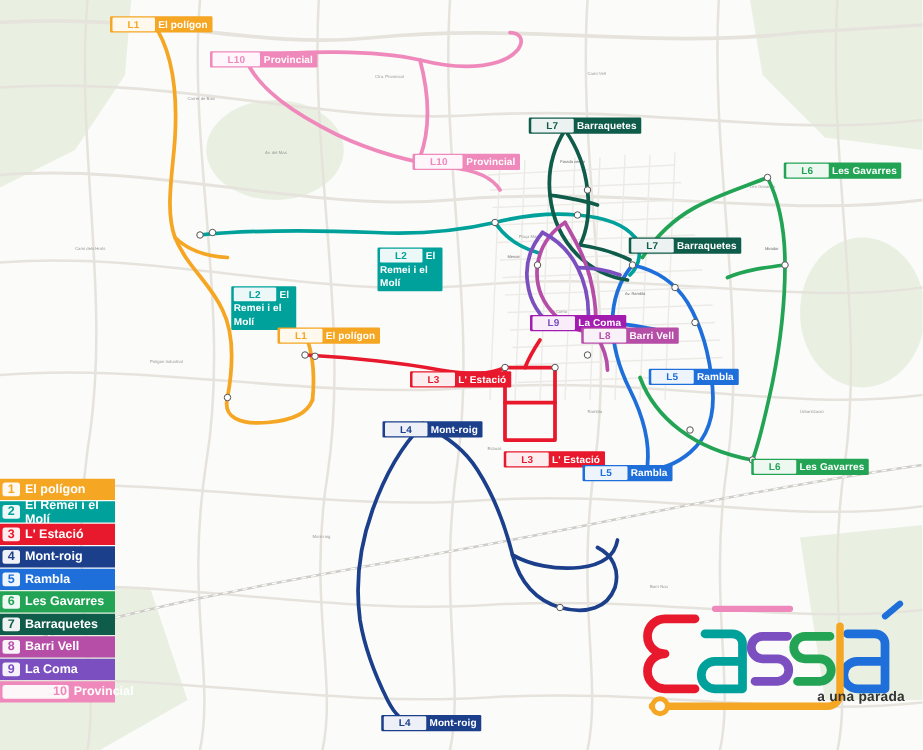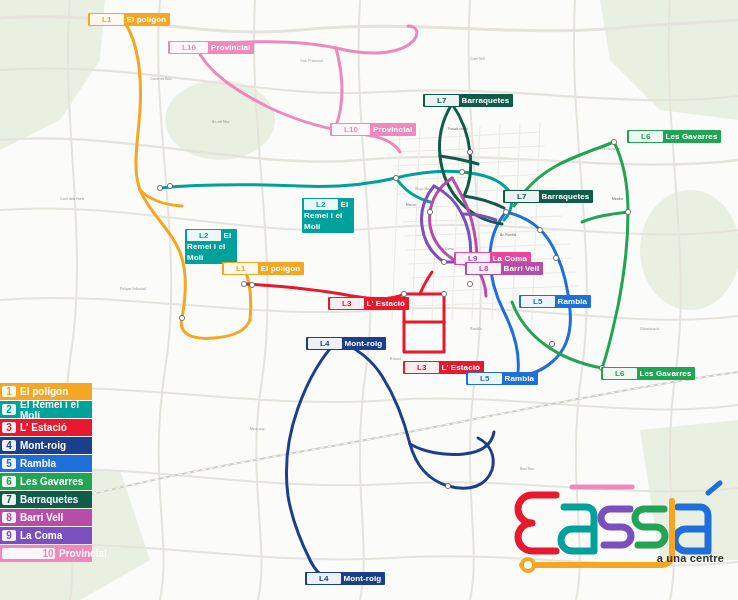--- a/index.html
+++ b/index.html
@@ -249,21 +249,21 @@
   </svg>
 
   <div class="lbl" style="left: 88px; top: 13px; background: rgb(245, 166, 35);"><span class="num" style="color: rgb(245, 166, 35);">L1</span><span class="txt">El polígon</span></div>
   <div class="lbl" style="left: 168px; top: 41px; background: rgb(240, 137, 187);"><span class="num" style="color: rgb(240, 137, 187);">L10</span><span class="txt">Provincial</span></div>
   <div class="lbl" style="left: 330px; top: 123px; background: rgb(240, 137, 187);"><span class="num" style="color: rgb(240, 137, 187);">L10</span><span class="txt">Provincial</span></div>
   <div class="lbl" style="left: 423px; top: 94px; background: rgb(15, 92, 74);"><span class="num" style="color: rgb(15, 92, 74);">L7</span><span class="txt">Barraquetes</span></div>
   <div class="lbl" style="left: 627px; top: 130px; background: rgb(35, 164, 85);"><span class="num" style="color: rgb(35, 164, 85);">L6</span><span class="txt">Les Gavarres</span></div>
   <div class="lbl" style="left: 302px; top: 198px; max-width: 46px; white-space: normal; background: rgb(0, 161, 154);"><span class="num" style="color: rgb(0, 161, 154);">L2</span><span class="txt">El Remei i el Molí</span></div>
   <div class="lbl" style="left: 503px; top: 190px; background: rgb(15, 92, 74);"><span class="num" style="color: rgb(15, 92, 74);">L7</span><span class="txt">Barraquetes</span></div>
   <div class="lbl" style="left: 185px; top: 229px; max-width: 46px; white-space: normal; background: rgb(0, 161, 154);"><span class="num" style="color: rgb(0, 161, 154);">L2</span><span class="txt">El Remei i el Molí</span></div>
-  <div class="lbl" style="left: 454px; top: 252px; background: #ec4899;"><span class="num" style="color: rgb(123, 79, 192);">L9</span><span class="txt">La Coma</span></div>
+  <div class="lbl" style="left: 424px; top: 252px; background: #a21caf;"><span class="num" style="color: rgb(123, 79, 192);">L9</span><span class="txt">La Coma</span></div>
   <div class="lbl" style="left: 465px; top: 262px; background: rgb(182, 78, 168);"><span class="num" style="color: rgb(182, 78, 168);">L8</span><span class="txt">Barri Vell</span></div>
   <div class="lbl" style="left: 222px; top: 262px; background: rgb(245, 166, 35);"><span class="num" style="color: rgb(245, 166, 35);">L1</span><span class="txt">El polígon</span></div>
   <div class="lbl" style="left: 519px; top: 295px; background: rgb(30, 111, 217);"><span class="num" style="color: rgb(30, 111, 217);">L5</span><span class="txt">Rambla</span></div>
   <div class="lbl" style="left: 328px; top: 297px; background: rgb(232, 25, 44);"><span class="num" style="color: rgb(232, 25, 44);">L3</span><span class="txt">L' Estació</span></div>
   <div class="lbl" style="left: 306px; top: 337px; background: rgb(27, 63, 139);"><span class="num" style="color: rgb(27, 63, 139);">L4</span><span class="txt">Mont-roig</span></div>
   <div class="lbl" style="left: 403px; top: 361px; background: rgb(232, 25, 44);"><span class="num" style="color: rgb(232, 25, 44);">L3</span><span class="txt">L' Estació</span></div>
   <div class="lbl" style="left: 466px; top: 372px; background: rgb(30, 111, 217);"><span class="num" style="color: rgb(30, 111, 217);">L5</span><span class="txt">Rambla</span></div>
   <div class="lbl" style="left: 601px; top: 367px; background: rgb(35, 164, 85);"><span class="num" style="color: rgb(35, 164, 85);">L6</span><span class="txt">Les Gavarres</span></div>
   <div class="lbl" style="left: 305px; top: 572px; background: rgb(27, 63, 139);"><span class="num" style="color: rgb(27, 63, 139);">L4</span><span class="txt">Mont-roig</span></div>
 
@@ -323,15 +323,15 @@
 
       <path d="M166 34 H188 A8 8 0 0 1 196 42 V78 M196 56 H174 A10 10 0 0 0 174 78 H196" stroke="#1e6fd9"></path>
       <path d="M196 20 L208 10" stroke="#1e6fd9" stroke-width="5"></path>
 
       <path d="M10 92 H150 A10 10 0 0 0 160 82 V28" stroke="#f5a623" stroke-width="6"></path>
 
       <path d="M60 14 H120" stroke="#f089bb" stroke-width="5"></path>
     </g>
     <circle cx="16" cy="92" r="6" fill="#fbfbfa" stroke="#f5a623" stroke-width="4"></circle>
   </svg>
-  <div id="brandtext">a una centre</div>
+  <div id="brandtext">a una parada</div>
 
 </div>
 
 </body></html>

